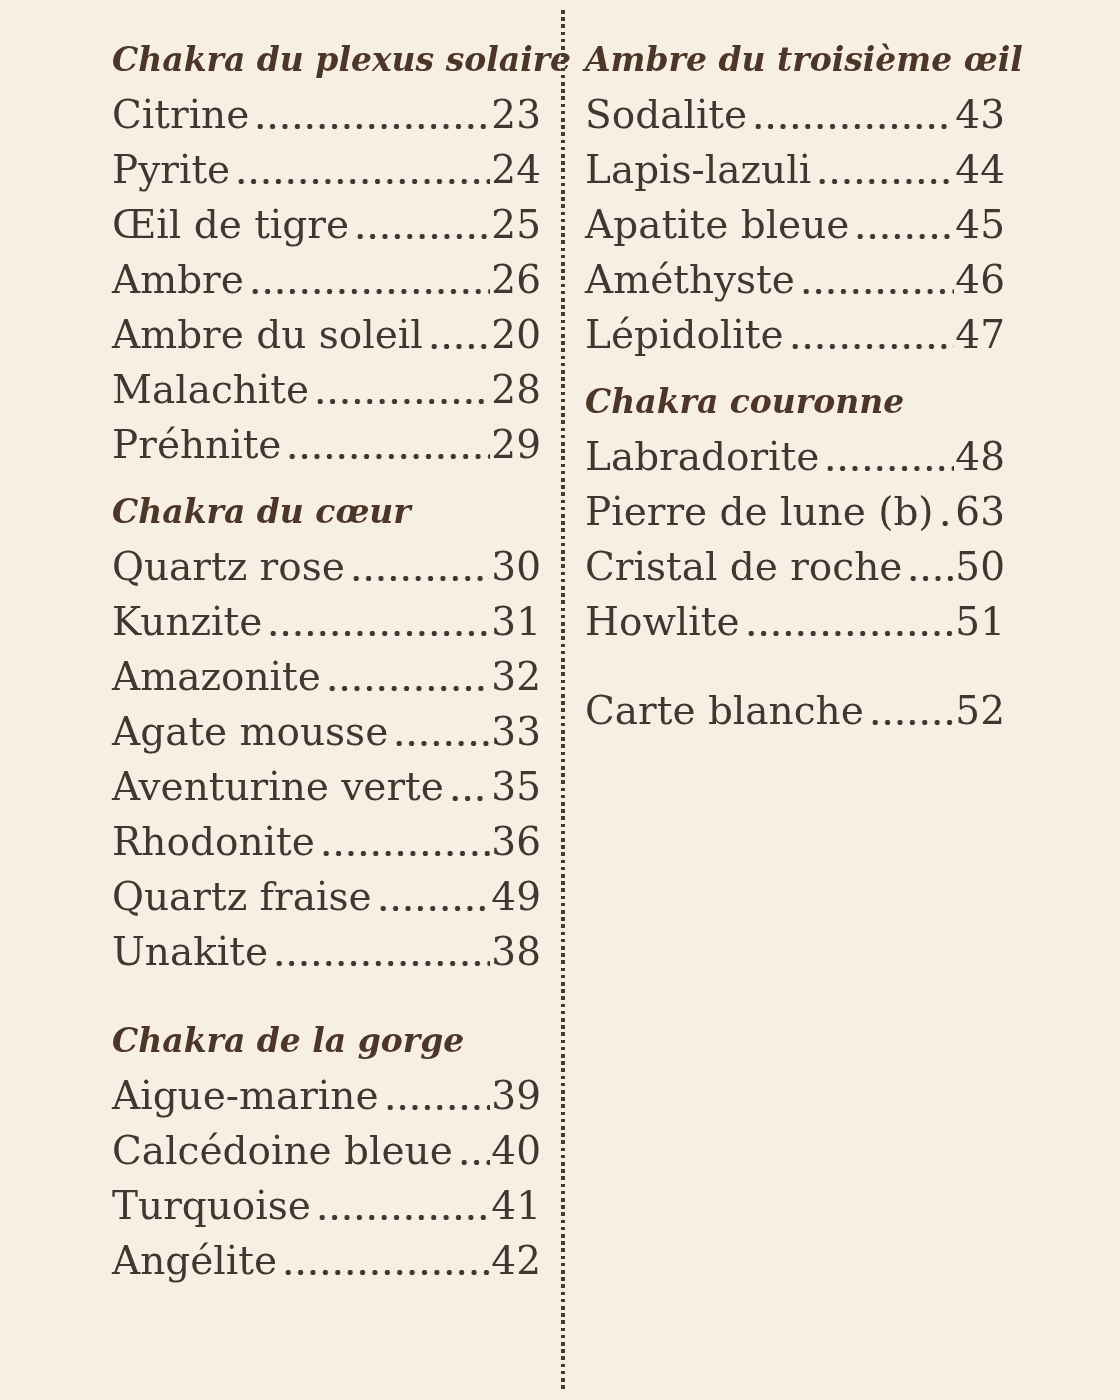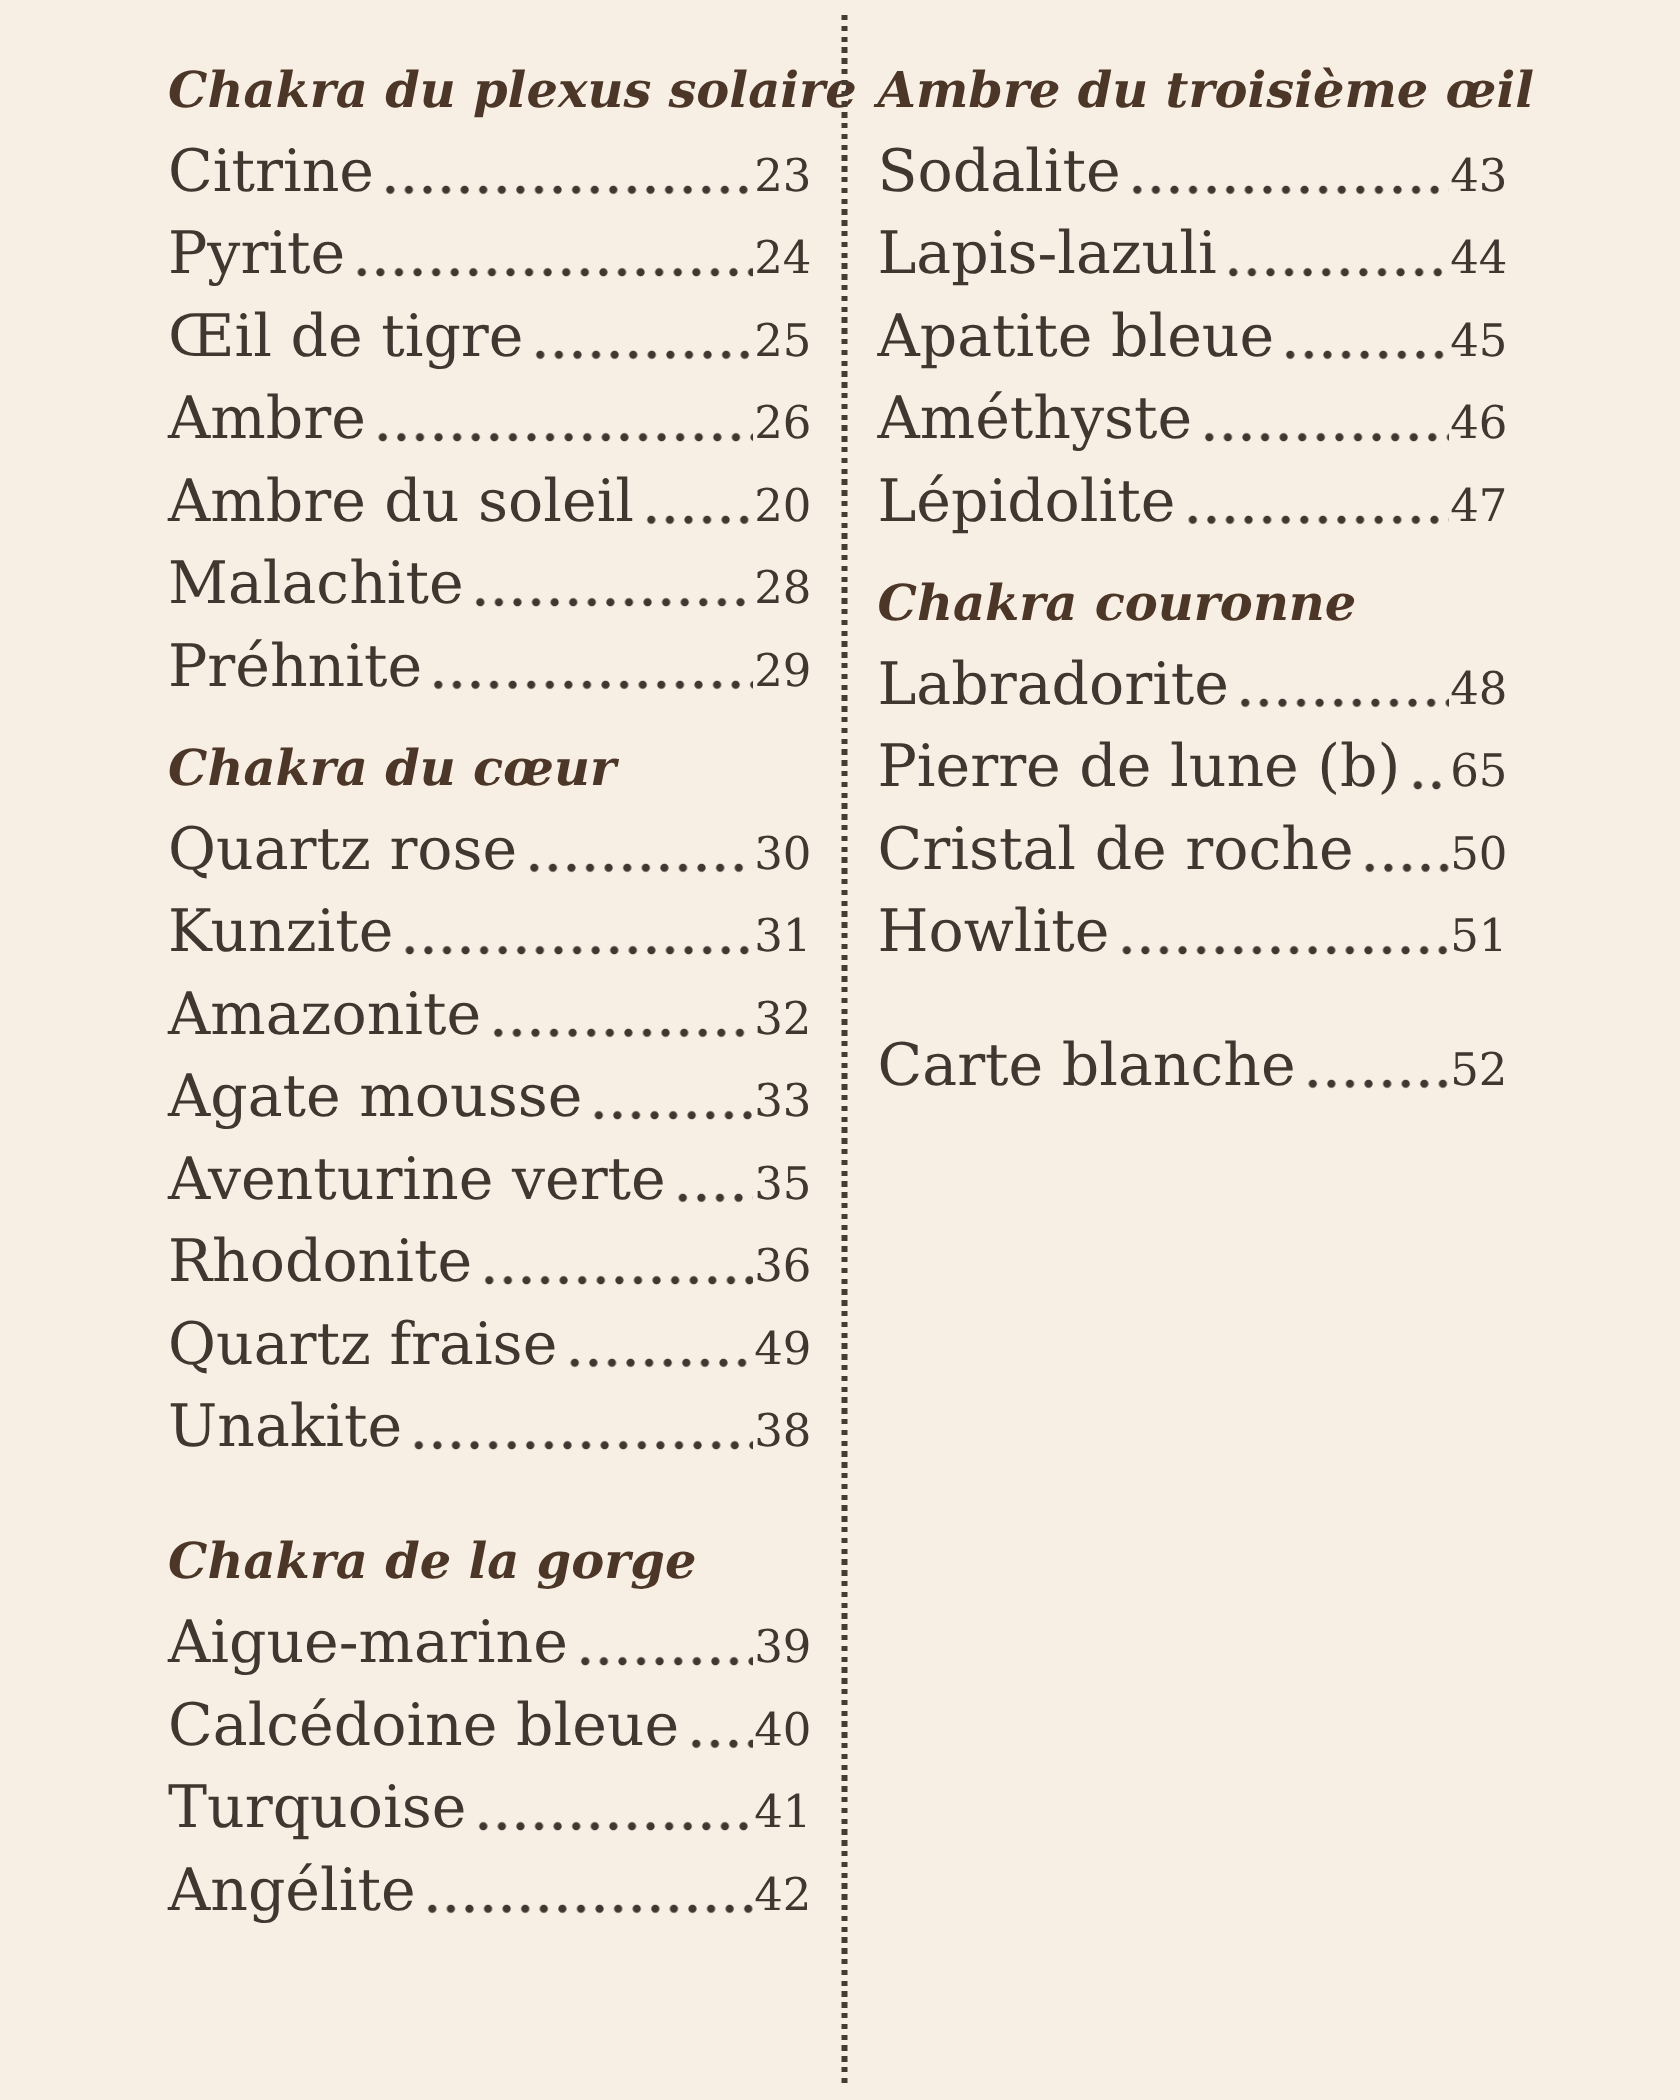--- a/index.html
+++ b/index.html
@@ -65,21 +65,21 @@
     min-width: 10px;
     margin-left: 3px;
     margin-right: 1px;
     background-image: radial-gradient(circle, var(--ink) 2.4px, rgba(0,0,0,0) 3px);
     background-size: 12.4px 9px;
     background-repeat: repeat-x;
     background-position: left 2px bottom 11.5px;
   }
   .item-page {
     flex: 0 0 auto;
-    font-size: 30px;
+    font-size: 39px;
     white-space: nowrap;
   }
 </style>
 </head>
 <body>
 
 <div class="page">
   <div class="col col-left">
       <section class="section">
         <h2 class="section-heading">Chakra du plexus solaire</h2>
@@ -219,21 +219,21 @@
       <section class="section">
         <h2 class="section-heading">Chakra couronne</h2>
         <div class="item-row">
           <span class="item-label">Labradorite</span>
           <span class="item-leader"></span>
           <span class="item-page">48</span>
         </div>
         <div class="item-row">
           <span class="item-label">Pierre de lune (b)</span>
           <span class="item-leader"></span>
-          <span class="item-page">65</span>
+          <span class="item-page">63</span>
         </div>
         <div class="item-row">
           <span class="item-label">Cristal de roche</span>
           <span class="item-leader"></span>
           <span class="item-page">50</span>
         </div>
         <div class="item-row">
           <span class="item-label">Howlite</span>
           <span class="item-leader"></span>
           <span class="item-page">51</span>

